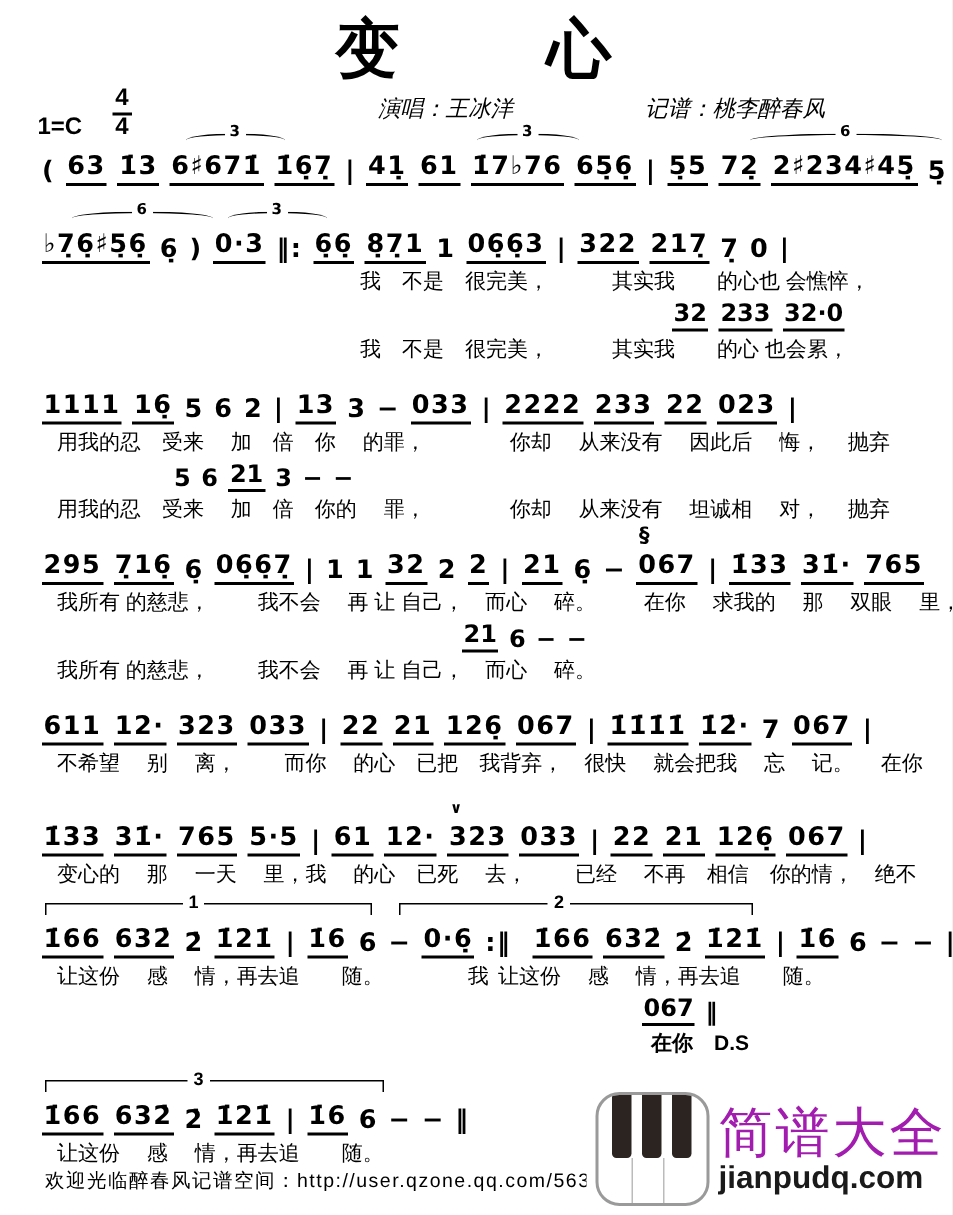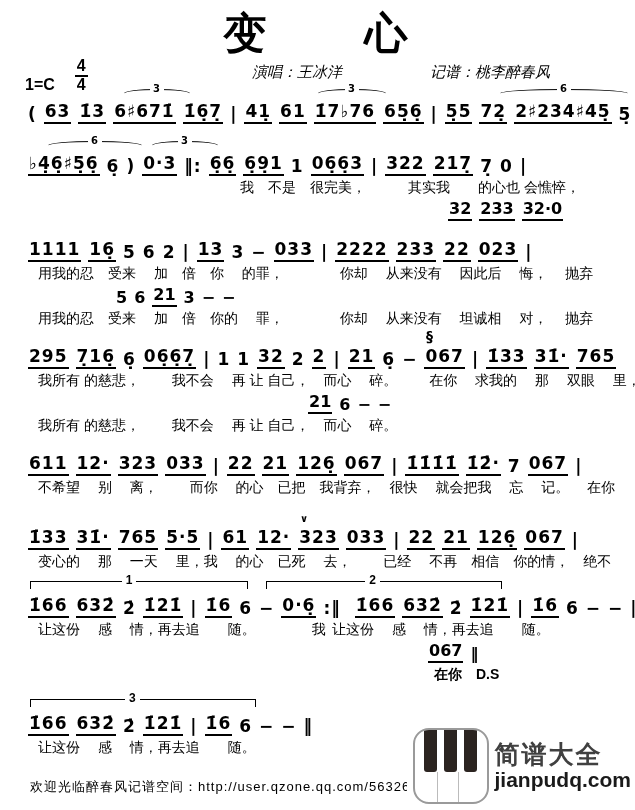--- a/index.html
+++ b/index.html
@@ -66,21 +66,21 @@
   .watermark{position:absolute;right:2px;bottom:0;display:flex;align-items:center;
              gap:6px;background:#fff;padding:4px 2px 6px 6px;}
   .piano{position:relative;width:72px;height:72px;border:2px solid #9a9a9a;
          border-radius:16px;background:#fff;overflow:hidden;flex:0 0 auto;}
   .bk{position:absolute;top:0;width:13px;height:42px;background:#2b2420;
       border-radius:0 0 3px 3px;}
   .k1{left:9px}.k2{left:29px}.k3{left:49px}
   .sep{position:absolute;top:42px;bottom:0;width:1px;background:#bbb;}
   .s1{left:22px}.s2{left:43px}
   .wmtext{line-height:1;}
-  .wmtitle{font-size:25px;font-weight:700;letter-spacing:2px;color:#404040;}
+  .wmtitle{font-size:36px;font-weight:400;letter-spacing:2px;color:#a21caf;}
   .wmdomain{font-size:21px;font-weight:700;color:#1a1a1a;margin-top:2px;}
 </style>
 </head>
 <body>
 
 <div class="page">
 
   <div class="hdr">
     <div class="title">变　　心</div>
     <div class="credits">
@@ -126,42 +126,43 @@
         </div>
       </div>
       <div class="system sys2">
         <div class="music">
           <div class="tup tup1">
             <b>6</b>
           </div>
           <div class="tup tup2">
             <b>3</b>
           </div>
-          <span class="tok beam">♭4̣6̣♯5̣6̣</span>
+          <span class="tok beam">♭7̣6̣♯5̣6̣</span>
           <span class="tok">6̣</span>
           <span class="tok">)</span>
           <span class="tok beam">0·3</span>
           <span class="tok">‖:</span>
           <span class="tok beam">6̣6̣</span>
-          <span class="tok beam">6̣9̣1</span>
+          <span class="tok beam">8̣7̣1</span>
           <span class="tok">1</span>
           <span class="tok beam">06̣6̣3</span>
           <span class="tok">|</span>
           <span class="tok beam">322</span>
           <span class="tok beam">217̣</span>
           <span class="tok">7̣</span>
           <span class="tok">0</span>
           <span class="tok">|</span>
         </div>
         <div class="lyr">我　不是　很完美，　　　其实我　　的心也 会憔悴，</div>
         <div class="sub">
           <span class="tok beam">32</span>
           <span class="tok beam">233</span>
           <span class="tok beam">32·0</span>
         </div>
+        <div class="lyr">我　不是　很完美，　　　其实我　　的心 也会累，</div>
       </div>
       <div class="system sys3">
         <div class="music">
           <span class="tok beam">1111</span>
           <span class="tok beam">16̣</span>
           <span class="tok">5</span>
           <span class="tok">6</span>
           <span class="tok">2</span>
           <span class="tok">|</span>
           <span class="tok beam">13</span>

